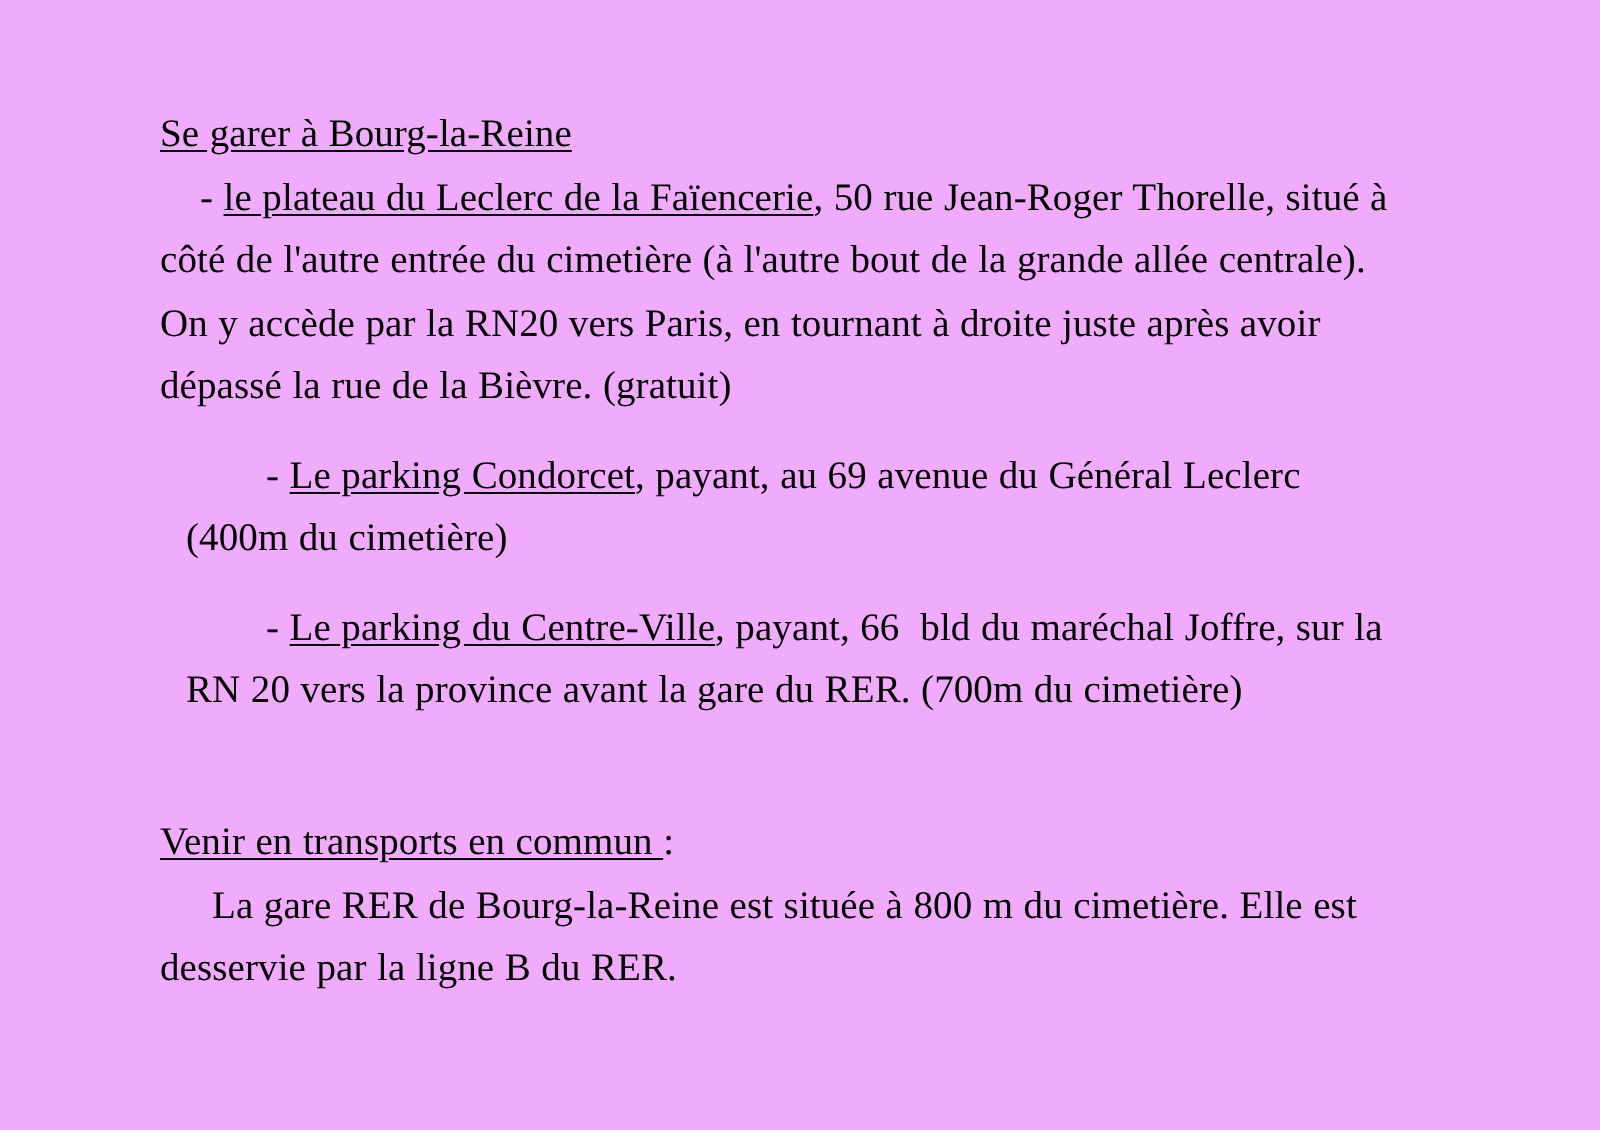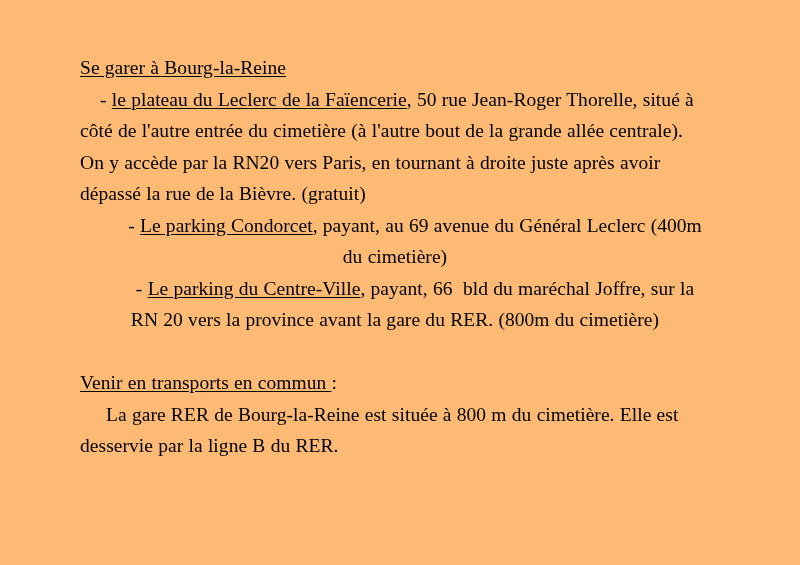--- a/index.html
+++ b/index.html
@@ -12,21 +12,21 @@
     height: 565px;
     background: #ffffff;
     font-family: "Liberation Serif", "DejaVu Serif", serif;
     color: #000000;
     overflow: hidden;
   }
   .page {
     position: relative;
     width: 800px;
     height: 565px;
-    background: #fdba74;
+    background: #f0abfc;
   }
   .doc-body {
     position: absolute;
     left: 80px;
     top: 52px;
     width: 630px;
     font-size: 19.5px;
     line-height: 31.5px;
     text-align: left;
     letter-spacing: 0.05px;
@@ -51,25 +51,24 @@
   }
   
   .item-1 {
     margin: 0;
     padding: 0;
     text-indent: 20px;
     white-space: pre-wrap;
   }
   
   .item-2 {
-    margin: 0;
+    margin: 13px;
     padding: 0;
     text-indent: 40px;
     white-space: pre-wrap;
-    text-align: center;
   }
   .u {
     text-decoration: underline;
     text-underline-offset: 2px;
   }
   .spacer {
     height: 31.5px;
   }
 </style>
 </head>
@@ -78,21 +77,21 @@
 <div class="page">
   <div class="doc-body">
 
     <div class="heading"><span class="u">Se garer à Bourg-la-Reine</span><span></span></div>
 
 
     <div class="item-1"><span>- </span><span class="u">le plateau du Leclerc de la Faïencerie</span><span>, 50 rue Jean-Roger Thorelle, situé à côté de l'autre entrée du cimetière (à l'autre bout de la grande allée centrale). On y accède par la RN20 vers Paris, en tournant à droite juste après avoir dépassé la rue de la Bièvre. (gratuit)</span></div>
 
     <div class="item-2"><span>- </span><span class="u">Le parking Condorcet</span><span>, payant, au 69 avenue du Général Leclerc (400m du cimetière)</span></div>
 
-    <div class="item-2"><span>- </span><span class="u">Le parking du Centre-Ville</span><span>, payant, 66  bld du maréchal Joffre, sur la RN 20 vers la province avant la gare du RER. (800m du cimetière)</span></div>
+    <div class="item-2"><span>- </span><span class="u">Le parking du Centre-Ville</span><span>, payant, 66  bld du maréchal Joffre, sur la RN 20 vers la province avant la gare du RER. (700m du cimetière)</span></div>
 
     <div class="spacer"></div>
 
     <div class="heading"><span class="u">Venir en transports en commun </span><span>:</span></div>
 
     <div class="para">La gare RER de Bourg-la-Reine est située à 800 m du cimetière. Elle est desservie par la ligne B du RER.</div>
 
   </div>
 </div>
 

